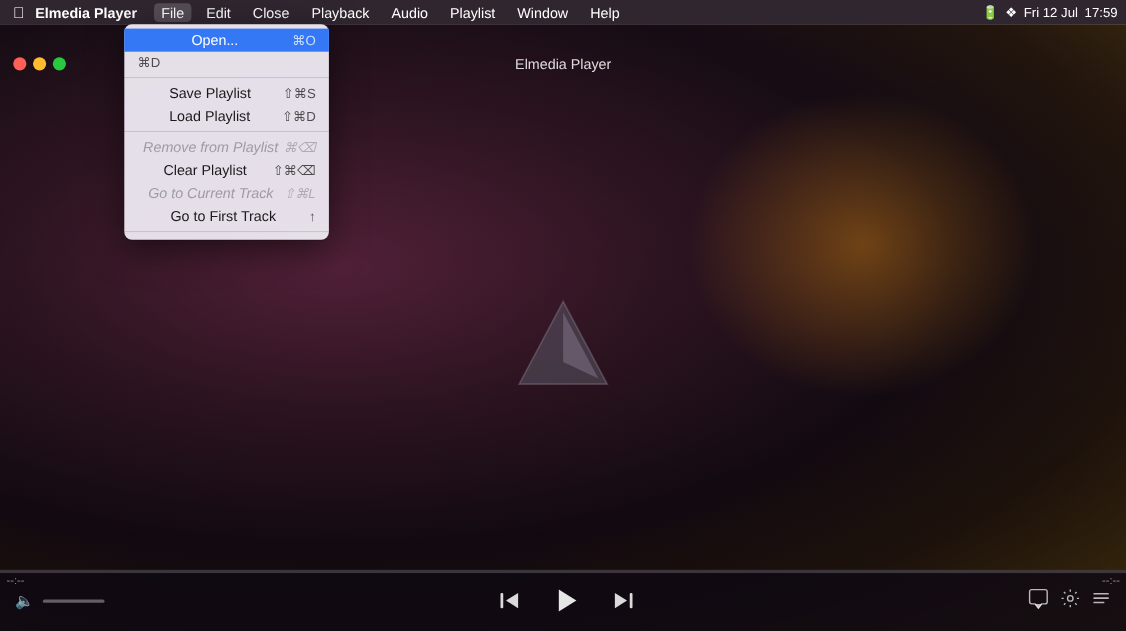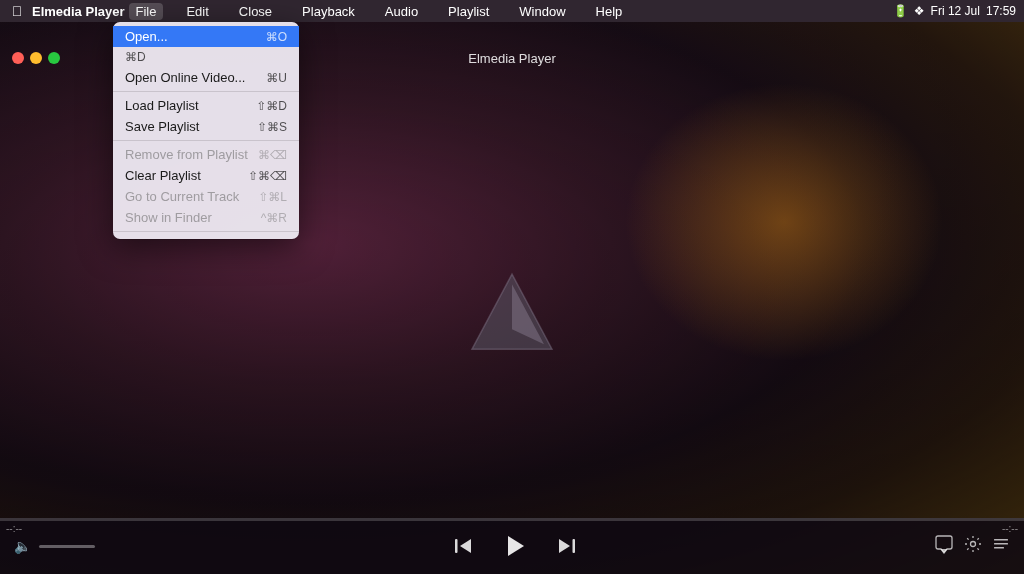--- a/index.html
+++ b/index.html
@@ -36,21 +36,22 @@
     }
     .menubar-app-name {
       font-weight: 600;
       font-size: 13px;
       color: #fff;
       margin-right: 4px;
     }
     .menubar-items {
       display: flex;
       align-items: center;
-      gap: 16px;
+      gap: 6px;
+      margin-left: 11px;
     }
     .menubar-item {
       padding: 1px 7px;
       border-radius: 4px;
       cursor: pointer;
       font-size: 13px;
       color: #fff;
     }
     .menubar-item.active {
       background: rgba(255,255,255,0.18);
@@ -247,38 +248,39 @@
       cursor: pointer;
       min-height: 20px;
     }
     .menu-item.active {
       background: #3478f6;
       color: #fff;
     }
     .menu-item.disabled {
       color: rgba(100,100,100,0.55);
       cursor: default;
+      font-style: italic;
     }
     .menu-shortcut {
       color: inherit;
       font-size: 12px;
       opacity: 0.75;
       display: flex;
       align-items: center;
       gap: 1px;
     }
     .menu-divider {
       height: 1px;
       background: rgba(0,0,0,0.12);
       margin: 3px 0;
     }
     .menu-arrow {
       font-size: 10px;
     }
-    .menu-label { flex: 1; }
+    .menu-label { flex: 1; text-align: center; }
   </style>
 </head>
 <body>
 
 <div id="menubar">
   <span class="apple-icon"></span>
   <span class="menubar-app-name">Elmedia Player</span>
   <div class="menubar-items">
     <span class="menubar-item active">File</span>
     <span class="menubar-item">Edit</span>
@@ -375,50 +377,46 @@
 
 <div id="file-menu">
 
   <div class="menu-item active">
     <span class="menu-label">Open...</span>
     <span class="menu-shortcut">⌘O</span>
   </div>
   <div class="menu-item">
     <span class="menu-shortcut">⌘D</span>
   </div>
+
+  <div class="menu-divider"></div>
+
   <div class="menu-item">
-    <span class="menu-label">Open Online Video...</span>
-    <span class="menu-shortcut">⌘U</span>
-  </div>
-
-  <div class="menu-divider"></div>
-
+    <span class="menu-label">Save Playlist</span>
+    <span class="menu-shortcut">⇧⌘S</span>
+  </div>
   <div class="menu-item">
     <span class="menu-label">Load Playlist</span>
     <span class="menu-shortcut">⇧⌘D</span>
   </div>
-  <div class="menu-item">
-    <span class="menu-label">Save Playlist</span>
-    <span class="menu-shortcut">⇧⌘S</span>
-  </div>
 
   <div class="menu-divider"></div>
 
   <div class="menu-item disabled">
     <span class="menu-label">Remove from Playlist</span>
     <span class="menu-shortcut">⌘⌫</span>
   </div>
   <div class="menu-item">
     <span class="menu-label">Clear Playlist</span>
     <span class="menu-shortcut">⇧⌘⌫</span>
   </div>
   <div class="menu-item disabled">
     <span class="menu-label">Go to Current Track</span>
     <span class="menu-shortcut">⇧⌘L</span>
   </div>
-  <div class="menu-item disabled">
-    <span class="menu-label">Show in Finder</span>
-    <span class="menu-shortcut">^⌘R</span>
+  <div class="menu-item">
+    <span class="menu-label">Go to First Track</span>
+    <span class="menu-shortcut">↑</span>
   </div>
 
   <div class="menu-divider"></div>
 
 </div>
 
 </body></html>

